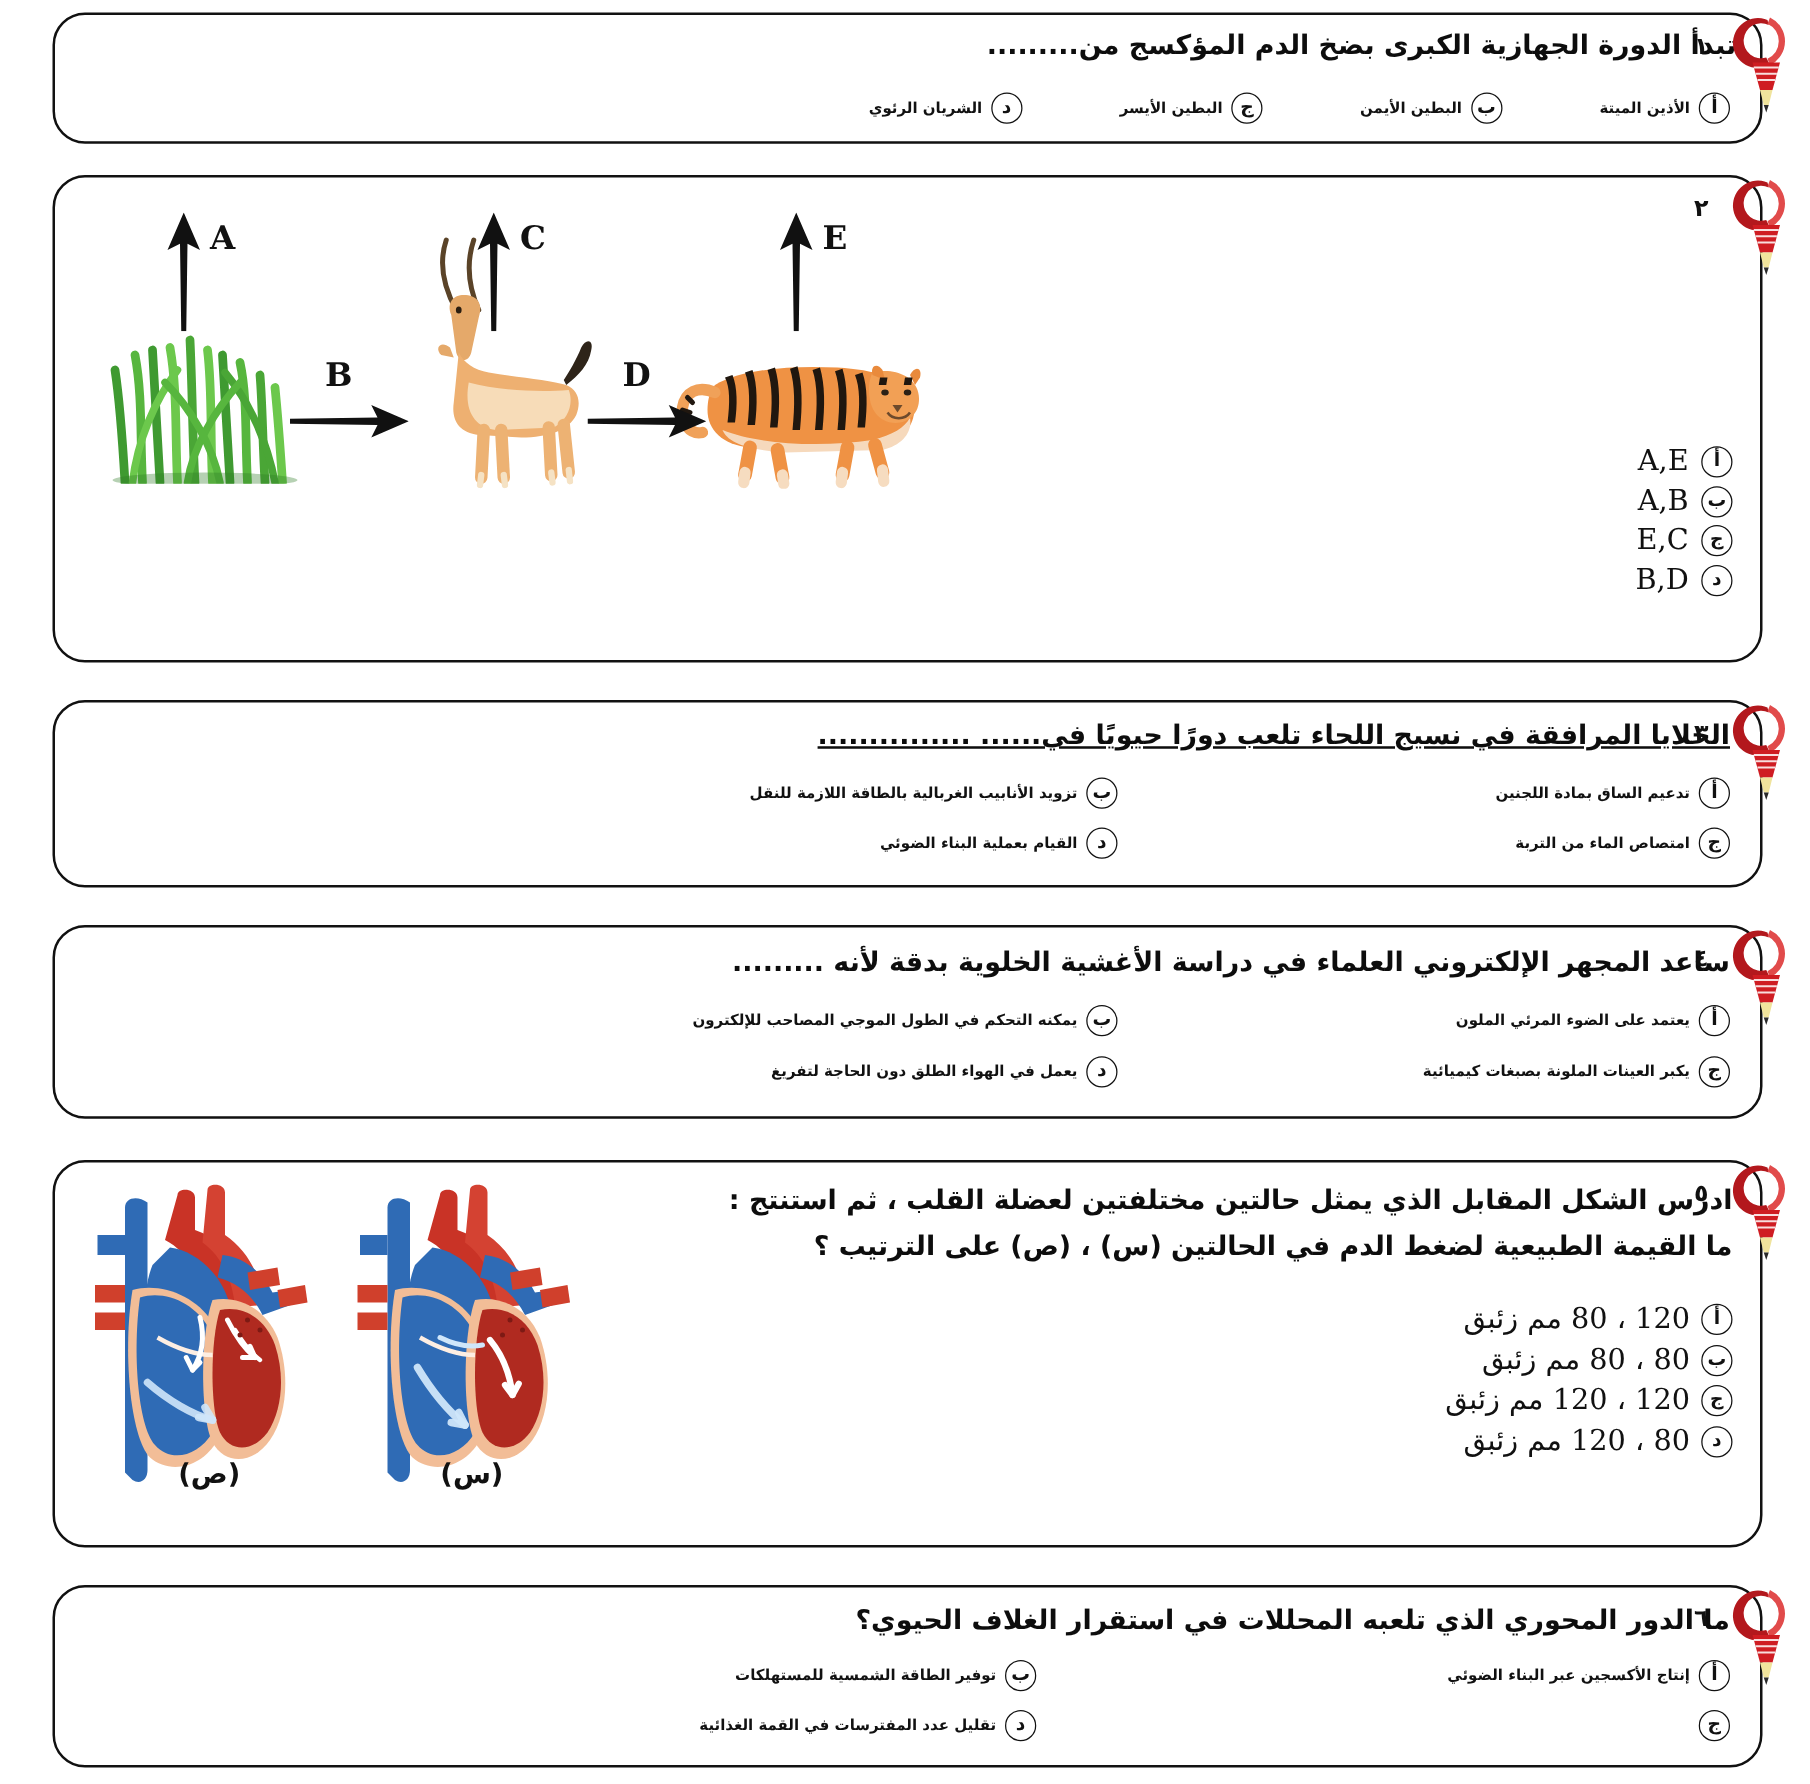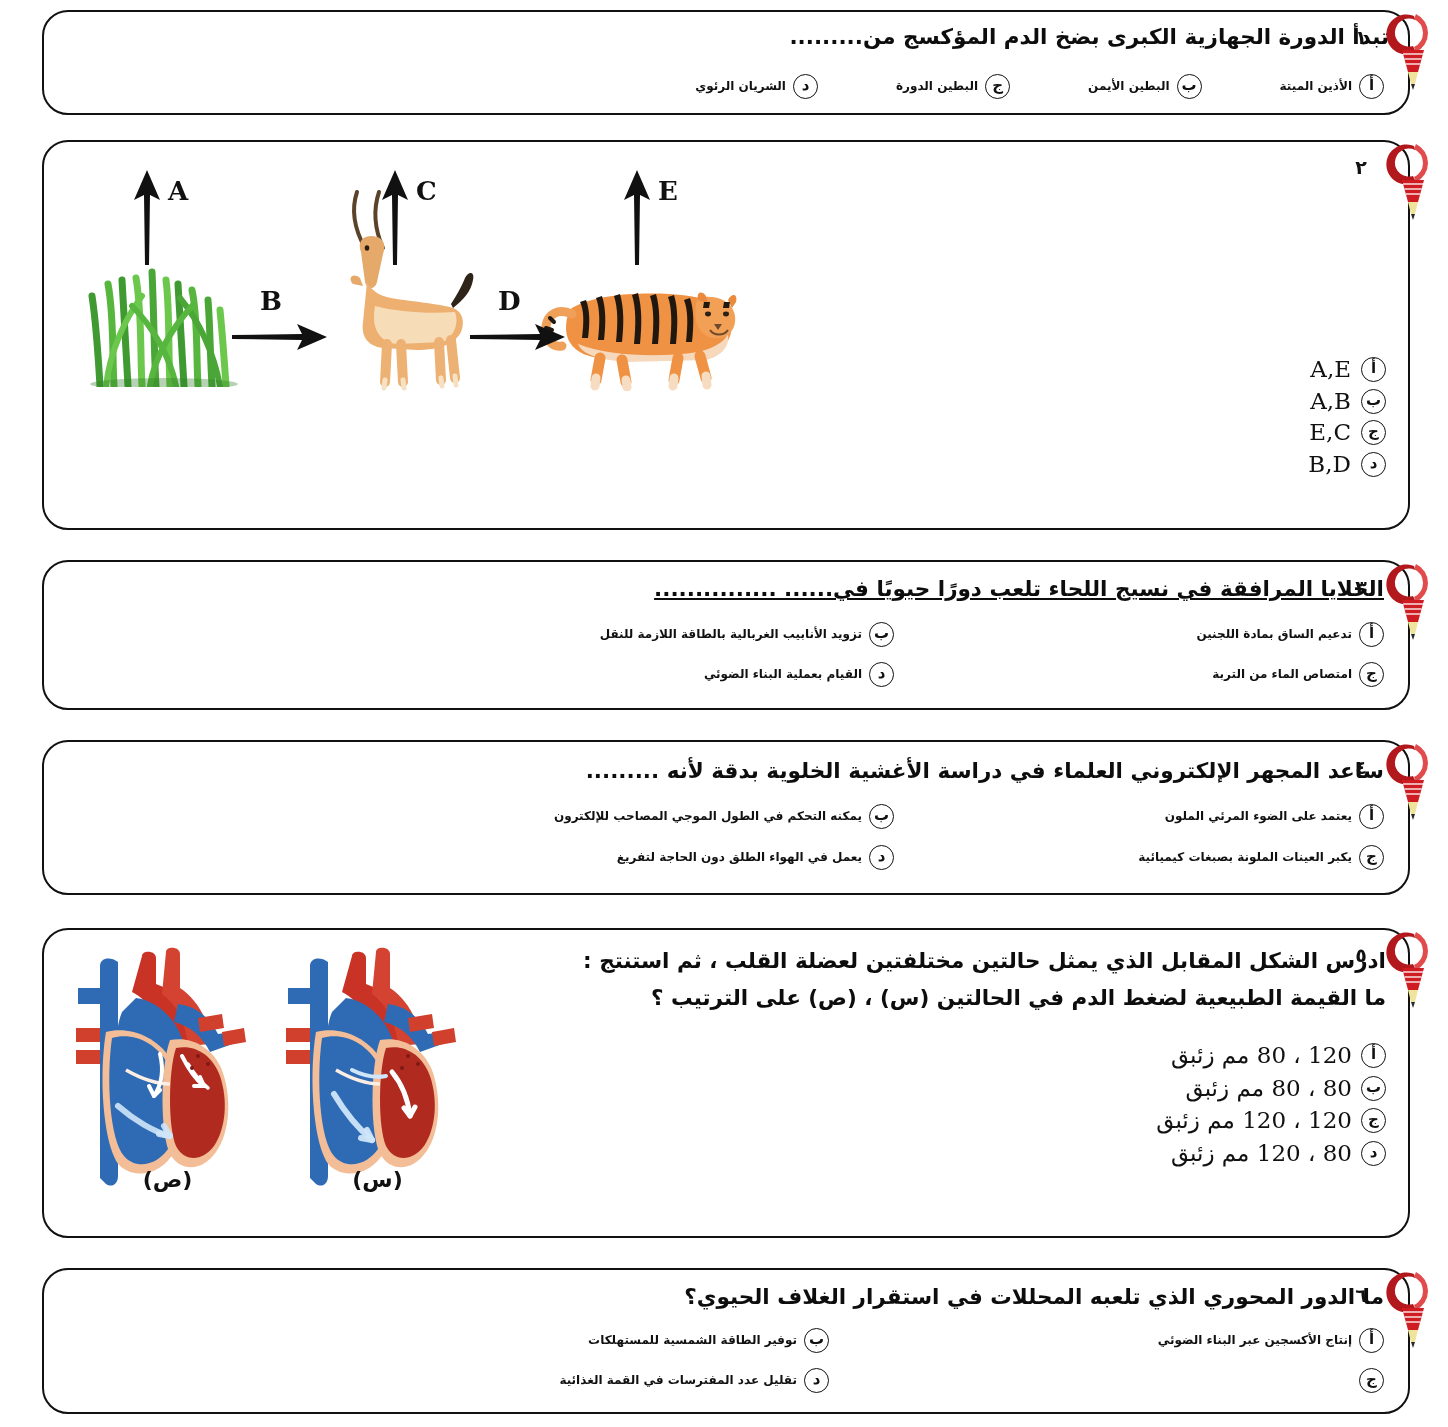--- a/index.html
+++ b/index.html
@@ -230,21 +230,21 @@
         <div class="opt">
           <span class="opt-letter">أ</span>
           <span class="opt-text">الأذين الميتة</span>
         </div>
         <div class="opt">
           <span class="opt-letter">ب</span>
           <span class="opt-text">البطين الأيمن</span>
         </div>
         <div class="opt">
           <span class="opt-letter">ج</span>
-          <span class="opt-text">البطين الدورة</span>
+          <span class="opt-text">البطين الأيسر</span>
         </div>
         <div class="opt">
           <span class="opt-letter">د</span>
           <span class="opt-text">الشريان الرئوي</span>
         </div>
       </div>
     </div>
   </div>
 
   <div class="qbox" id="q2">

